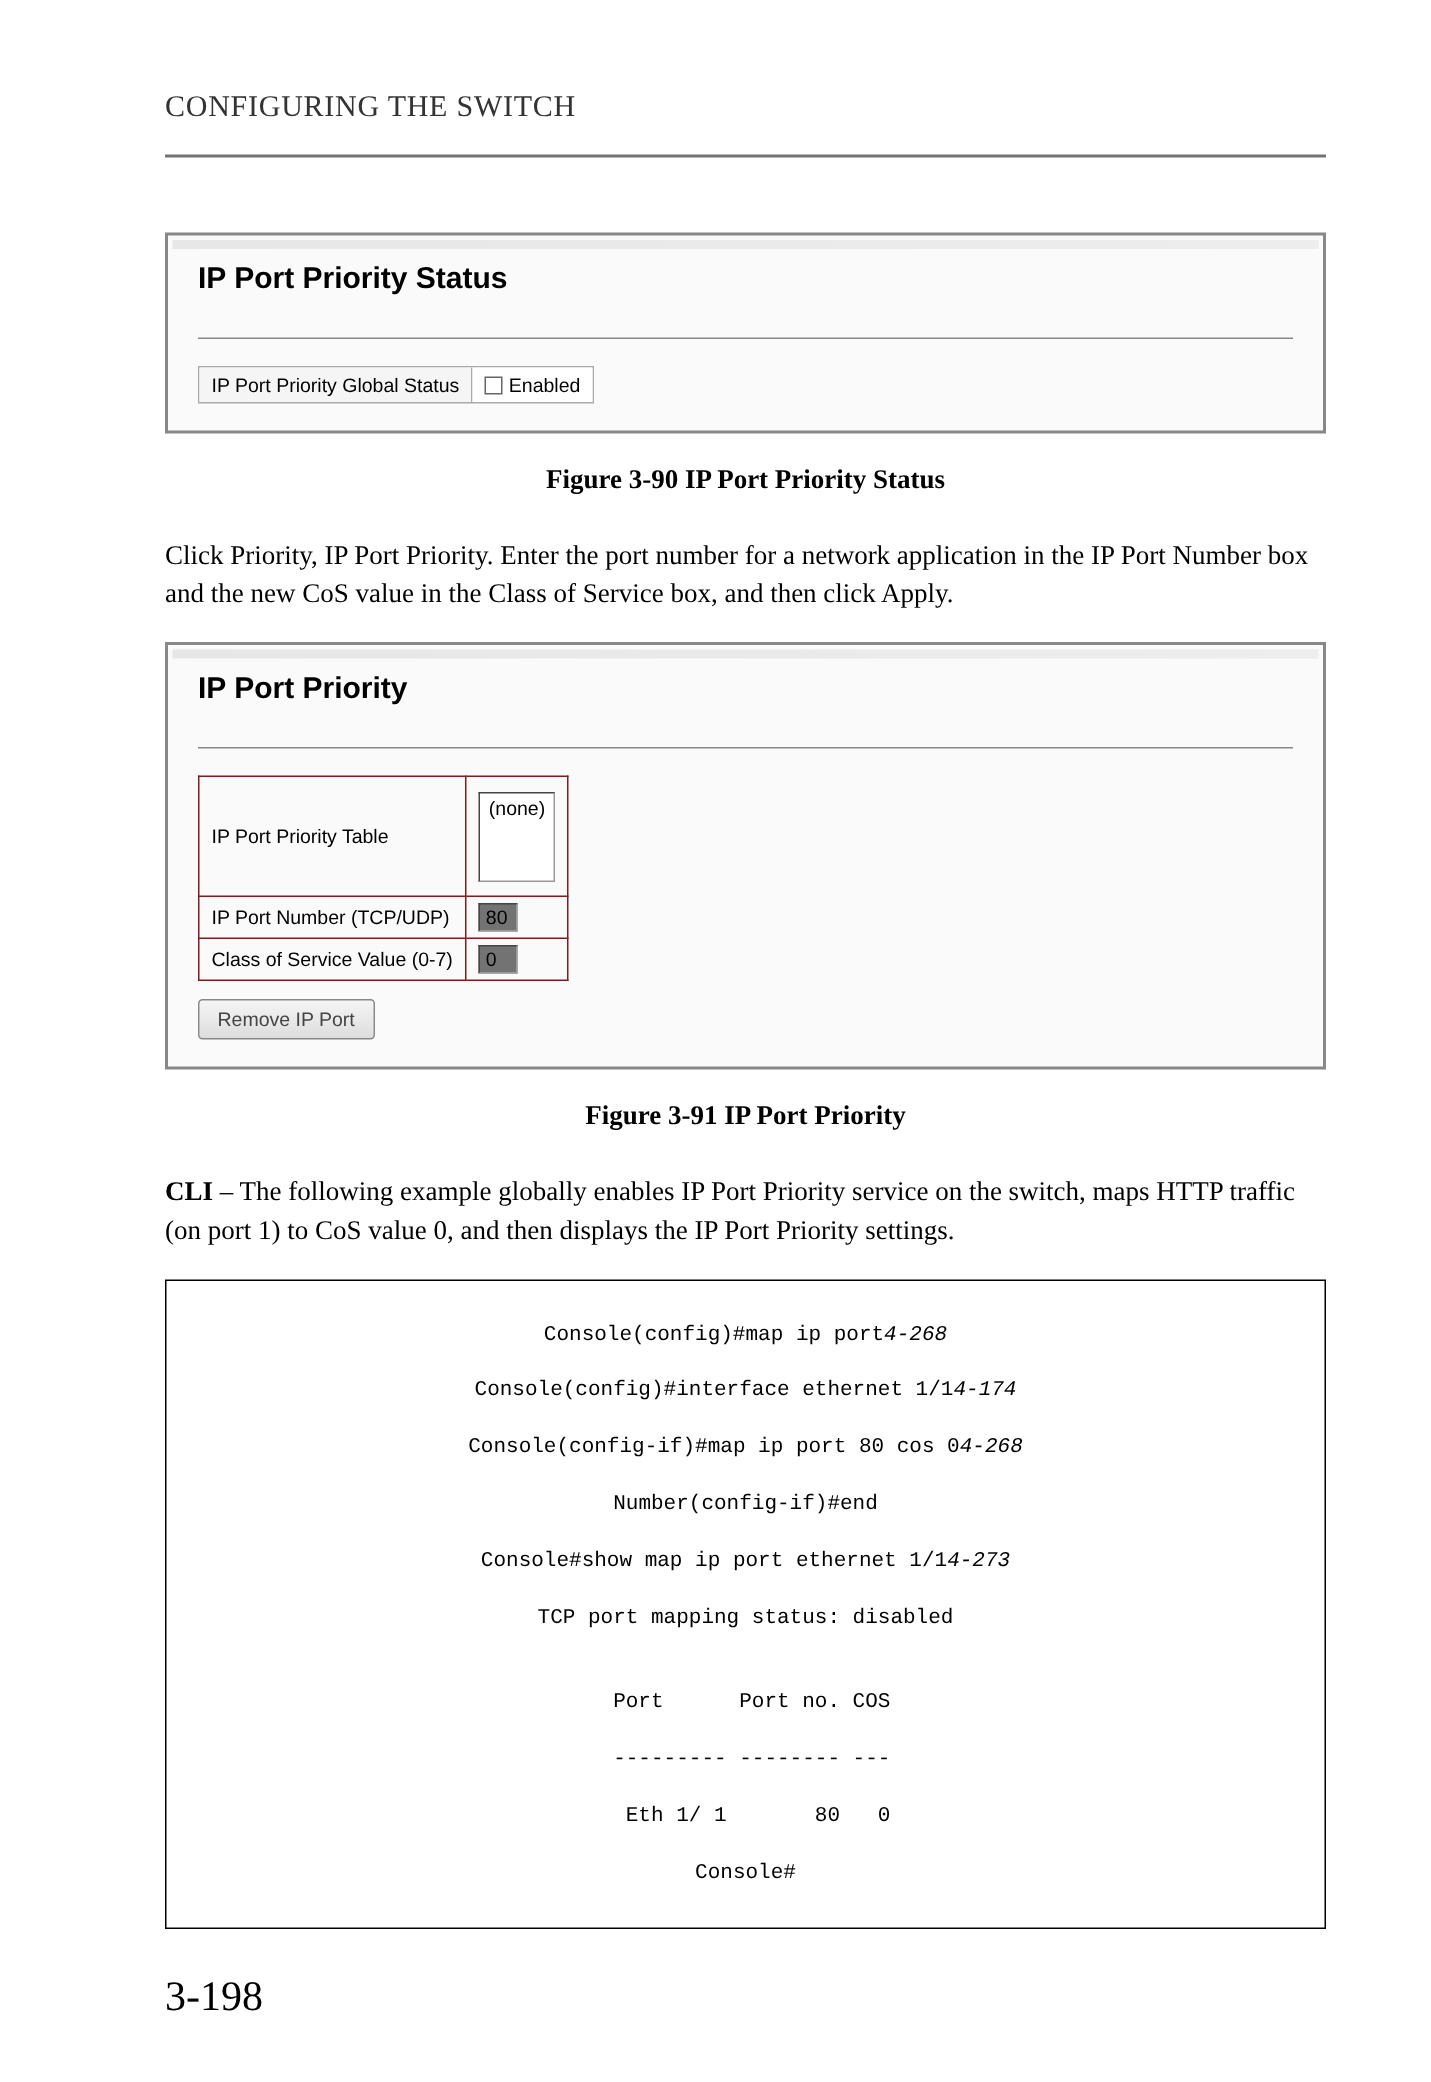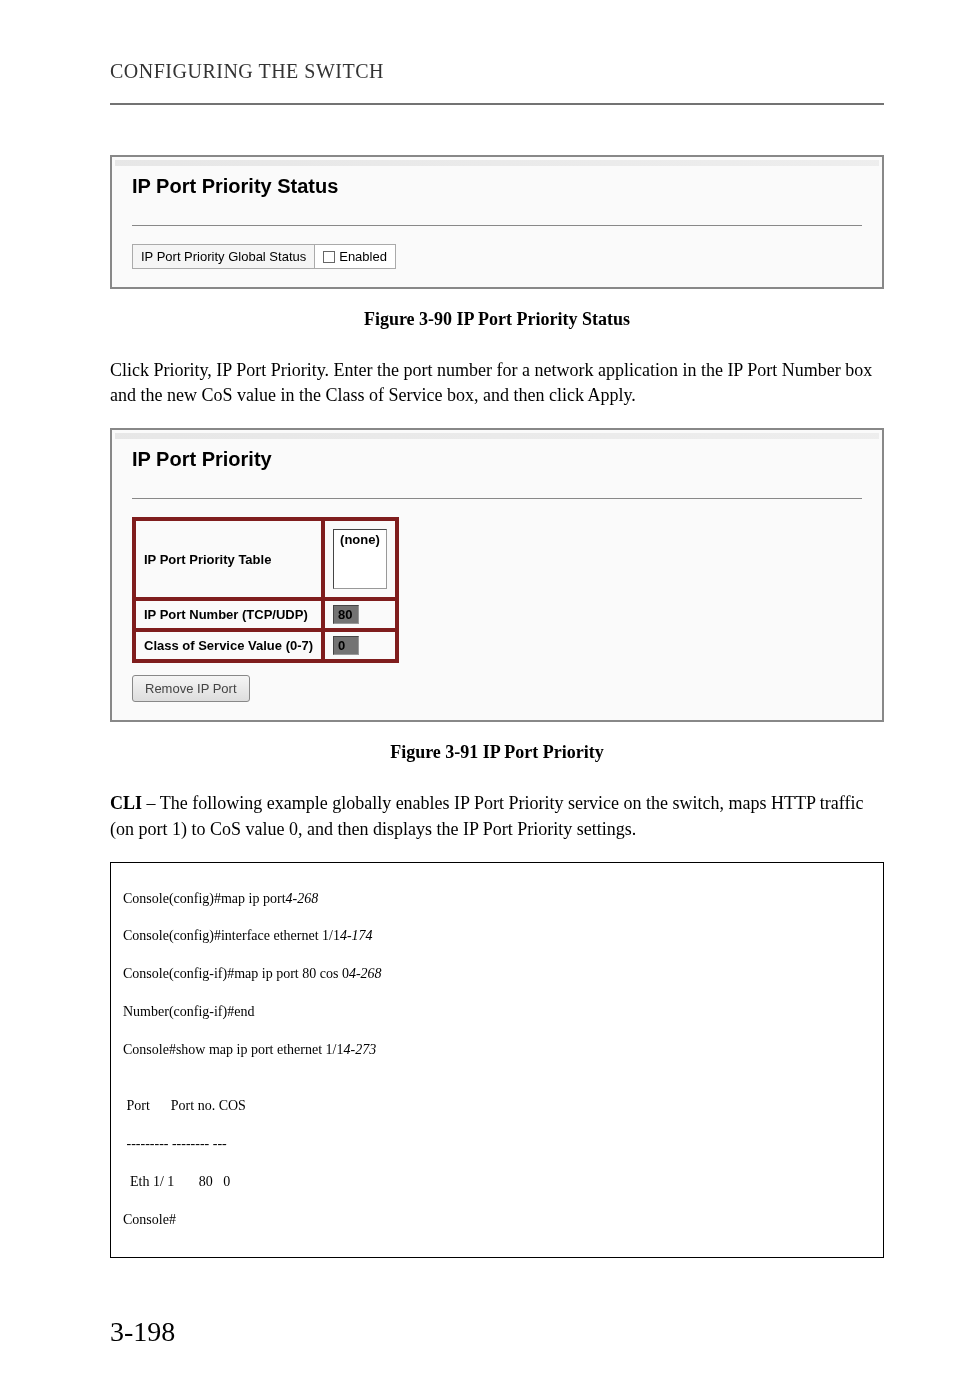--- a/index.html
+++ b/index.html
@@ -93,24 +93,23 @@
     .bold {
       font-weight: bold;
     }
     .ui-table {
       border-collapse: collapse;
       font-family: Arial, sans-serif;
       font-size: 13px;
       margin-bottom: 12px;
     }
     .ui-table td {
-      border: 4px solid #7f1d1d;
+      border: 1px solid #7f1d1d;
       padding: 4px 8px;
       vertical-align: middle;
-      font-weight: bold;
     }
     .tall-cell {
       height: 80px;
       vertical-align: middle;
     }
     .input-box {
       display: inline-block;
       min-width: 26px;
       padding: 1px 4px;
       background: #737373;
@@ -144,22 +143,21 @@
       padding: 8px 12px;
       font-family: 'Courier New', monospace;
       font-size: 14px;
       line-height: 1.35;
       white-space: pre;
       margin-bottom: 40px;
       margin-top: 8px;
     }
     .code-line {
       display: flex;
-      justify-content: flex-start;
-      font-family: Liberation Serif, serif;
+      justify-content: center;
     }
     .code-ref {
       font-style: italic;
     }
     .page-number {
       font-family: Georgia, serif;
       font-size: 28px;
       position: absolute;
       bottom: 40px;
       left: 110px;
@@ -217,20 +215,21 @@
 <div class="body-text">
   <span class="bold">CLI</span><span> – The following example globally enables IP Port Priority service on the switch, maps HTTP traffic (on port 1) to CoS value 0, and then displays the IP Port Priority settings.</span>
 </div>
 
 <div class="code-block">
 <div class="code-line"><span>Console(config)#map ip port</span><span class="code-ref">4-268</span></div>
 <div class="code-line"><span>Console(config)#interface ethernet 1/1</span><span class="code-ref">4-174</span></div>
 <div class="code-line"><span>Console(config-if)#map ip port 80 cos 0</span><span class="code-ref">4-268</span></div>
 <div class="code-line"><span>Number(config-if)#end</span></div>
 <div class="code-line"><span>Console#show map ip port ethernet 1/1</span><span class="code-ref">4-273</span></div>
+<div class="code-line"><span>TCP port mapping status: disabled</span></div>
 <div class="code-line"><span></span></div>
 <div class="code-line"><span> Port      Port no. COS</span></div>
 <div class="code-line"><span> --------- -------- ---</span></div>
 <div class="code-line"><span>  Eth 1/ 1       80   0</span></div>
 <div class="code-line"><span>Console#</span></div>
 </div>
 
 <div class="page-number">3-198</div>
 
 </body></html>

